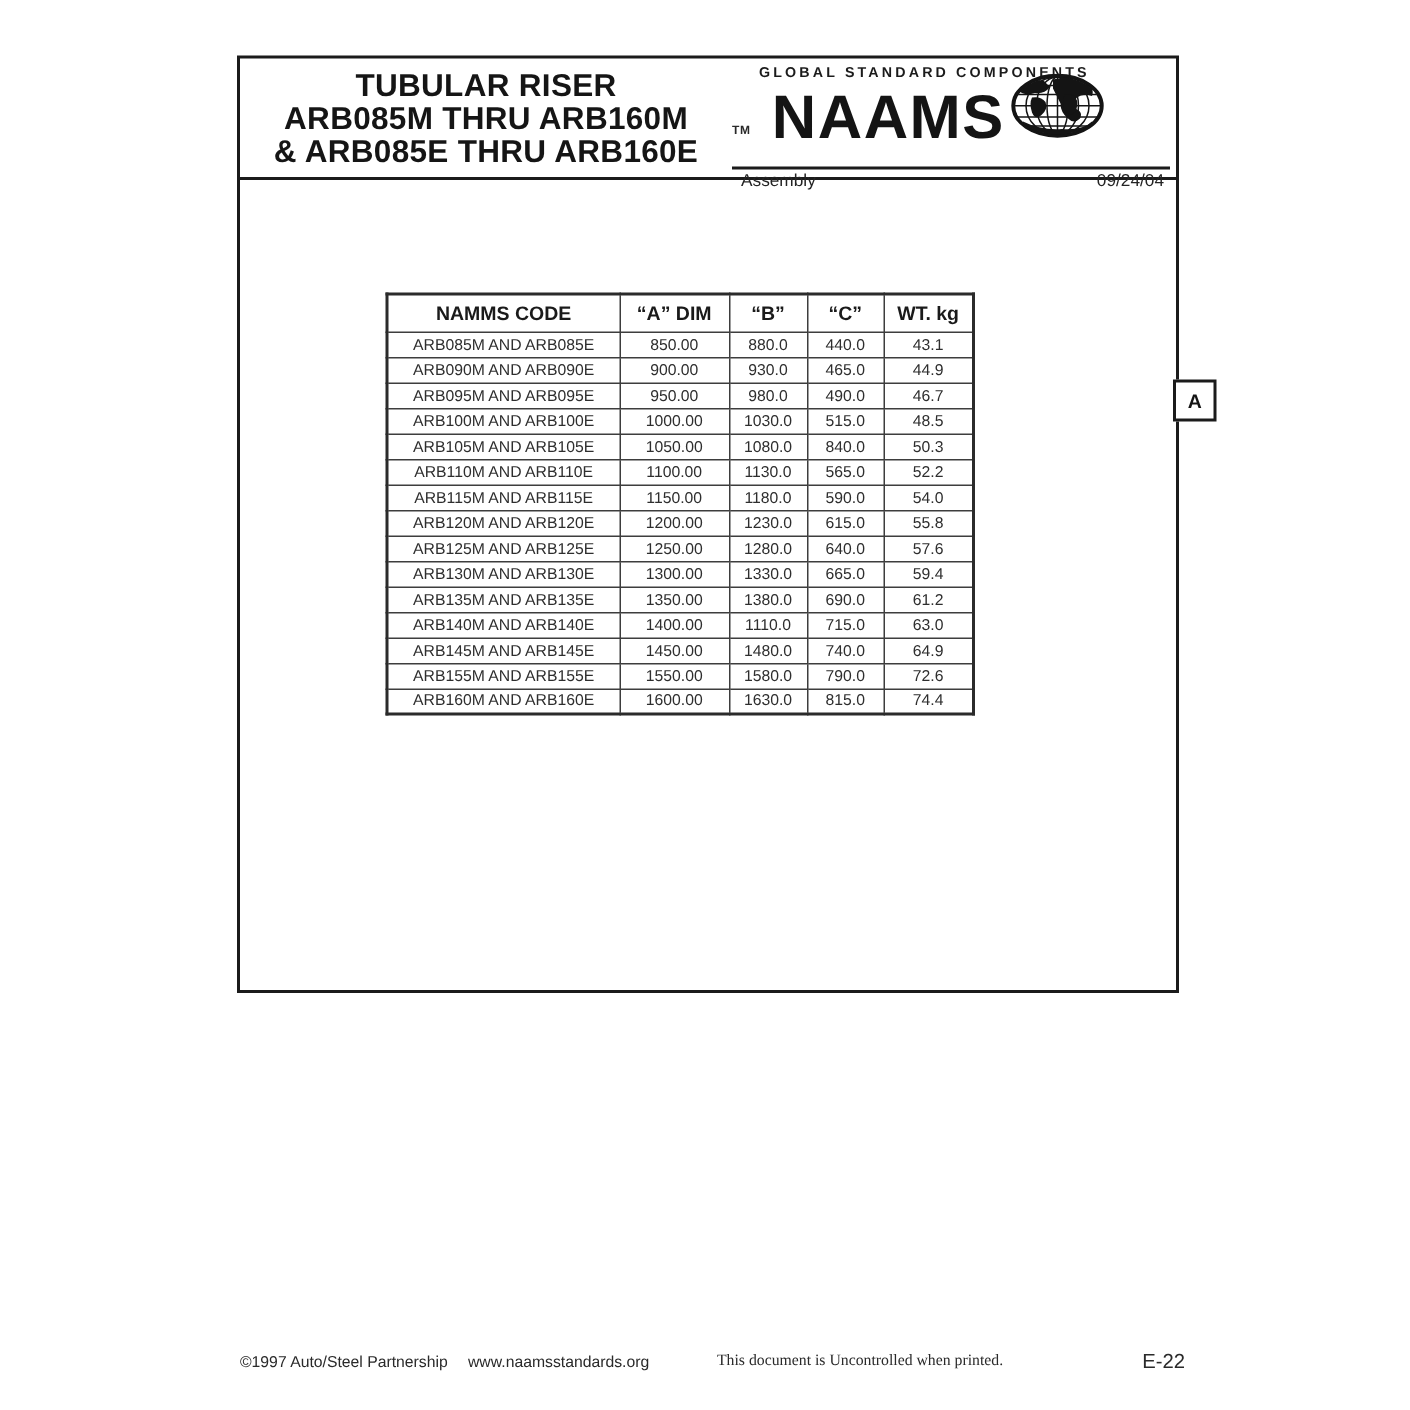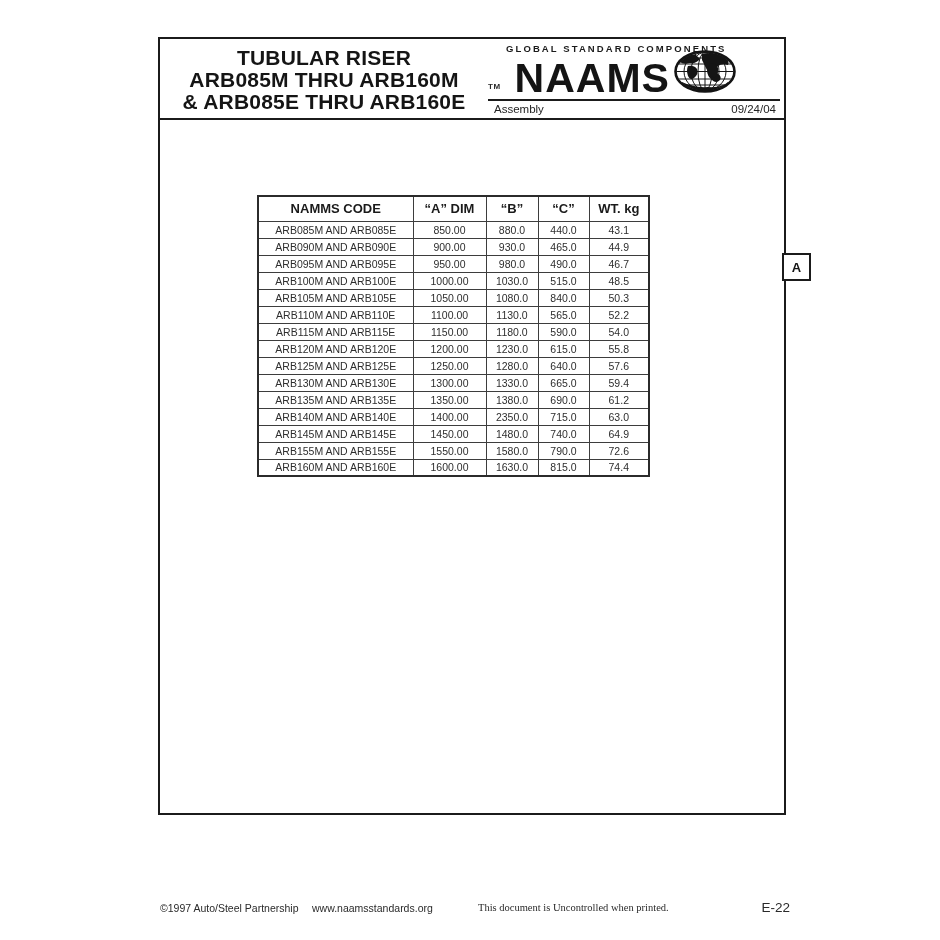--- a/index.html
+++ b/index.html
@@ -10,21 +10,21 @@
     width: 940px; height: 940px;
     position: relative;
     overflow: hidden;
   }
   .canvas { position: absolute; inset: 0; background: #ffffff; }
 
   
   .page {
     position: absolute;
     left: 158px; top: 37px;
-    width: 628px; height: 778px;
+    width: 628px; height: 625px;
     border: 2px solid #1b1b1b;
     background: #ffffff;
   }
 
   
   .header {
     position: absolute;
     left: 0; top: 0; right: 0;
     height: 81px;
     border-bottom: 2px solid #1b1b1b;
@@ -70,21 +70,21 @@
   }
   .brand {
     font-size: 41px;
     line-height: 40px;
     font-weight: bold;
     letter-spacing: 1px;
     color: #141414;
   }
   .globe { margin: 0 0 1px 4px; }
   .meta-row {
-    margin-top: 1px;
+    margin-top: 13px;
     border-top: 2px solid #1b1b1b;
     padding: 2px 4px 0 6px;
     display: flex;
     justify-content: space-between;
     font-size: 11.5px;
     color: #242424;
   }
 
   
   .spec-table {
@@ -289,21 +289,21 @@
           <tr>
             <td>ARB135M AND ARB135E</td>
             <td>1350.00</td>
             <td>1380.0</td>
             <td>690.0</td>
             <td>61.2</td>
           </tr>
           <tr>
             <td>ARB140M AND ARB140E</td>
             <td>1400.00</td>
-            <td>2350.0</td>
+            <td>1110.0</td>
             <td>715.0</td>
             <td>63.0</td>
           </tr>
           <tr>
             <td>ARB145M AND ARB145E</td>
             <td>1450.00</td>
             <td>1480.0</td>
             <td>740.0</td>
             <td>64.9</td>
           </tr>

